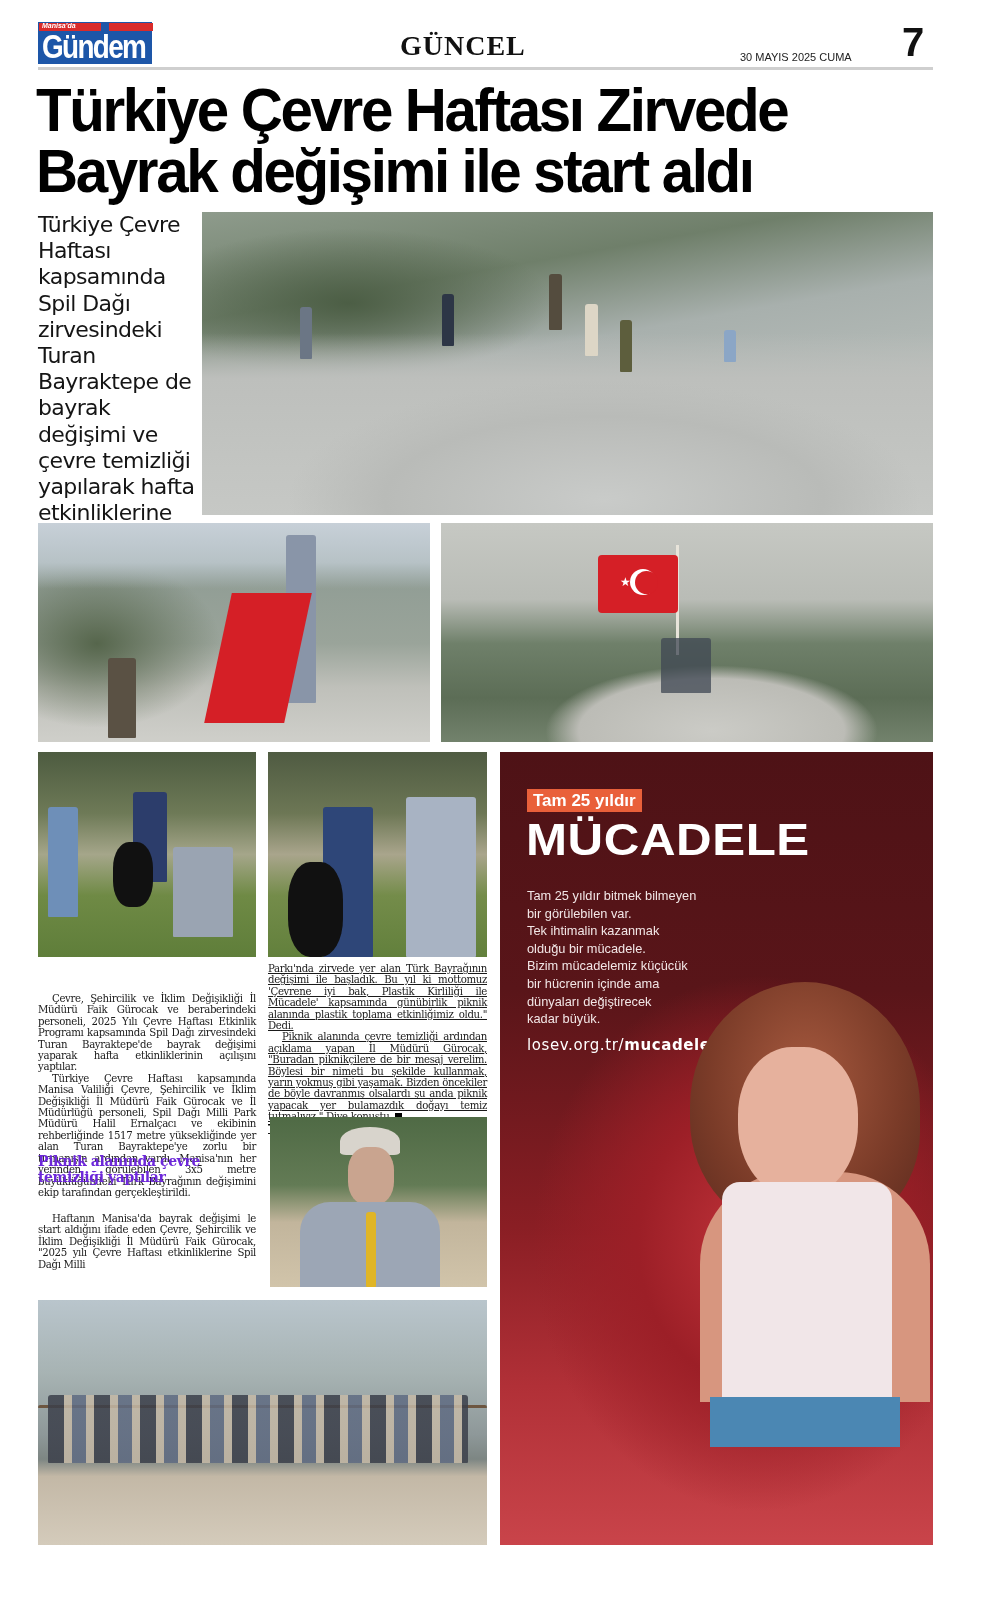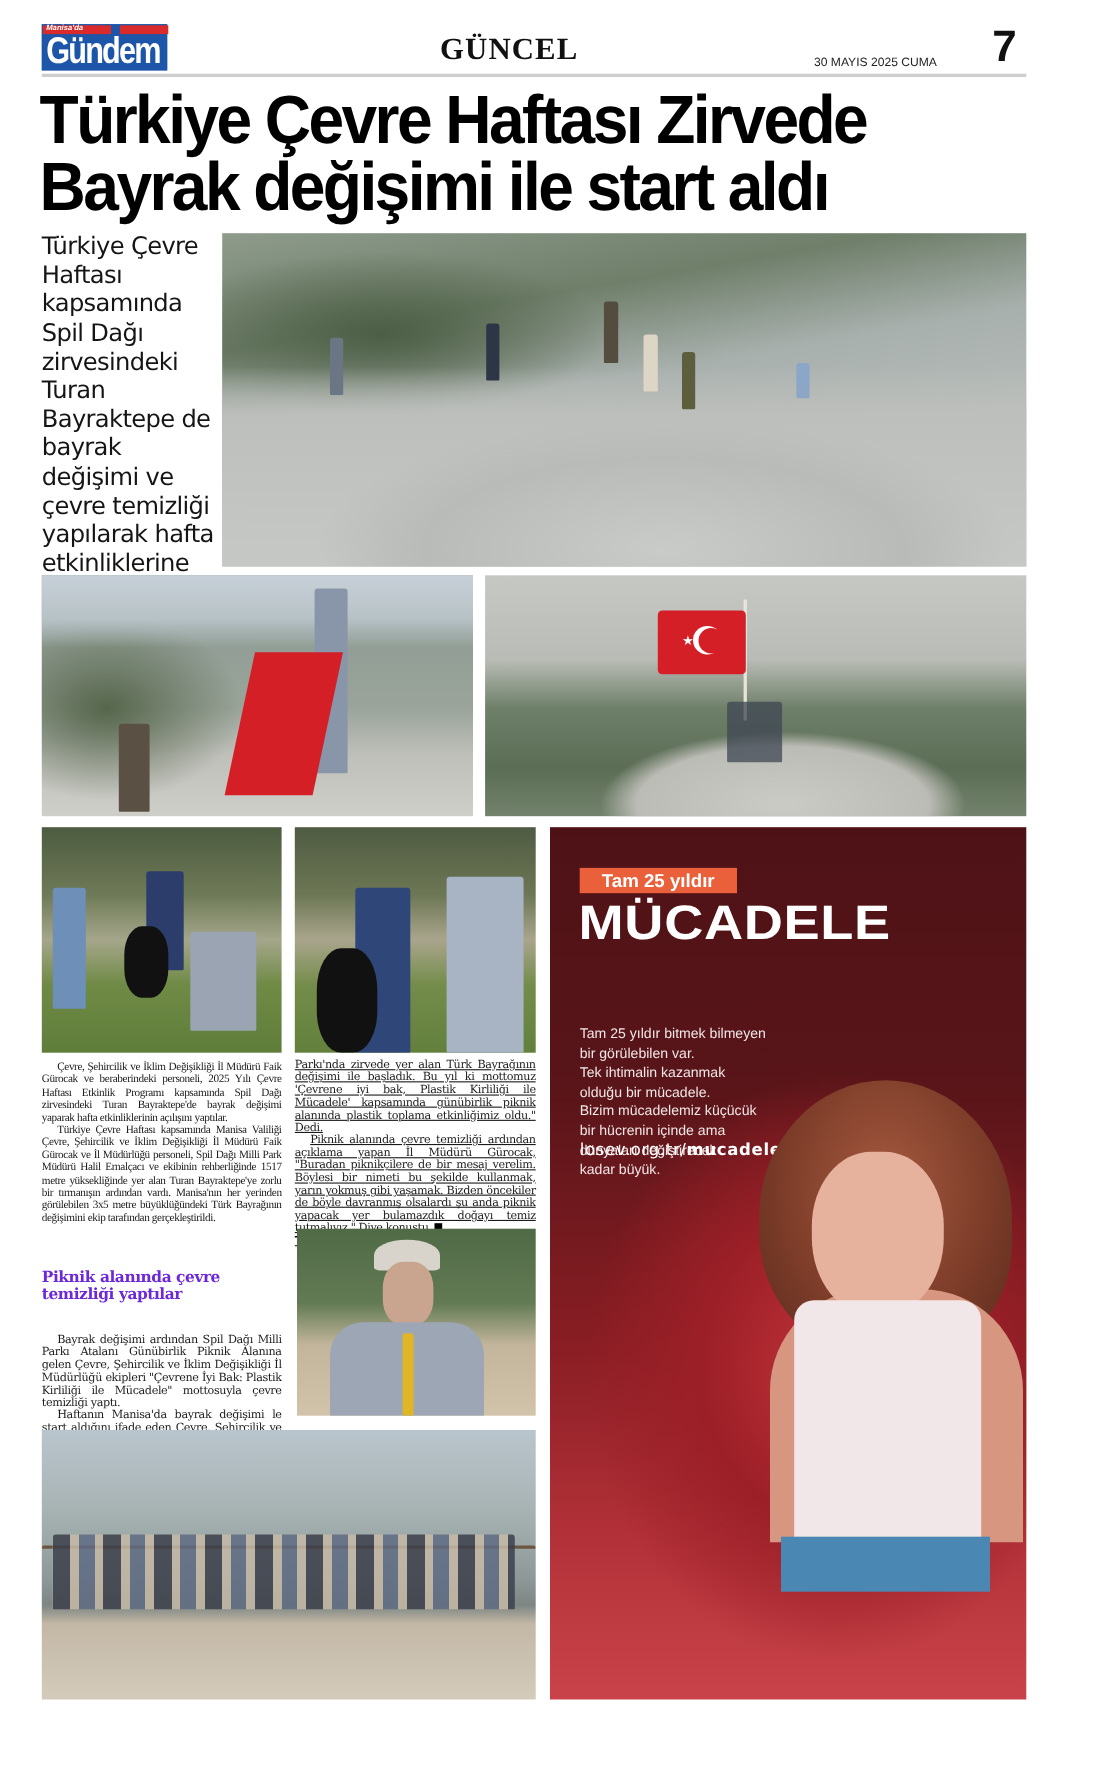--- a/index.html
+++ b/index.html
@@ -54,35 +54,35 @@
 
   
   .fig { position: absolute; border-radius: 3px 3px 1px 1px; }
   .flag { position: absolute; background: #d51f26; }
   .flagpole { position: absolute; background: #e8e4da; }
   .crescent { position: absolute; border-radius: 50%; }
 
   
   .col { font: 10.2px/11.4px "DejaVu Serif", serif; color: #1a1a1a; text-align: justify; letter-spacing: -0.35px; }
   .col p { text-indent: 14px; }
-  .col1 { left: 38px; top: 965px; width: 218px; font-family: Liberation Serif, serif; }
+  .col1 { left: 38px; top: 993px; width: 218px; }
   .col1b { left: 38px; top: 1213px; width: 218px; }
   .col2 { left: 268px; top: 963px; width: 219px; text-decoration: underline; }
   .subhead { left: 38px; top: 1154px; width: 218px; font: bold 14px/15.5px "DejaVu Serif", serif; color: #6d28d9; letter-spacing: -0.4px; }
   .byline { font: bold 10px "DejaVu Sans", sans-serif; color: #000; }
   .endmark { display: inline-block; width: 7px; height: 7px; background: #000; margin-left: 3px; }
 
   
   .ad { left: 500px; top: 752px; width: 433px; height: 793px;
     background:
       radial-gradient(ellipse 70% 45% at 60% 62%, #c2333a 0%, #9c1f27 40%, rgba(90,18,22,0) 75%),
       linear-gradient(180deg, #4e1216 0%, #591519 30%, #8a1e24 60%, #b13037 80%, #c9444a 100%); overflow: hidden; }
-  .ad-tag { left: 27px; top: 37px; background: #e9603a; color: #fff; font: bold 17px/23px "Liberation Sans", sans-serif; padding: 0 20px; }
+  .ad-tag { left: 27px; top: 37px; background: #e9603a; color: #fff; font: bold 17px/23px "Liberation Sans", sans-serif; padding: 0 6px; }
   .ad-title { left: 26px; top: 64px; color: #fff; font: bold 44px/48px "Liberation Sans", sans-serif; letter-spacing: 0.5px; transform: scaleX(1.12); transform-origin: left top; }
-  .ad-body { left: 27px; top: 135px; width: 220px; color: #f2e6e6; font: 12.8px/17.6px "Liberation Sans", sans-serif; margin-top: 44px; }
+  .ad-body { left: 27px; top: 135px; width: 220px; color: #f2e6e6; font: 12.8px/17.6px "Liberation Sans", sans-serif; }
   .ad-url { left: 27px; top: 284px; color: #fff; font: 15px "DejaVu Sans", sans-serif; letter-spacing: 0.6px; }
   .ad-url b { font-weight: bold; }
   .child-hair { left: 190px; top: 230px; width: 230px; height: 250px; border-radius: 50% 50% 40% 45%; background: radial-gradient(ellipse at 50% 40%, #a75a3f 0%, #7a3b28 60%, #5a2a1e 100%); }
   .child-face { left: 238px; top: 295px; width: 120px; height: 150px; border-radius: 45% 45% 48% 48%; background: #e6b19d; }
   .child-body { left: 200px; top: 420px; width: 230px; height: 230px; border-radius: 40% 40% 0 0; background: #d7967f; }
   .child-shirt { left: 222px; top: 430px; width: 170px; height: 220px; border-radius: 18px 18px 4px 4px; background: #f1e6e8; }
   .shirt-text { left: 225px; top: 500px; width: 164px; text-align: center; color: #3b3033; font: 11px/16px "DejaVu Sans", sans-serif; }
   .shirt-text .big { font-weight: bold; font-size: 12.5px; }
   .child-shorts { left: 210px; top: 645px; width: 190px; height: 50px; background: #4b87b3; }
   .ad-footer { left: 0; top: 693px; width: 433px; height: 100px; background: #000; }
@@ -156,21 +156,20 @@
   <div class="fig" style="left:20px;top:110px;width:55px;height:95px;background:#111;border-radius:40%;"></div>
   <div class="fig" style="left:138px;top:45px;width:70px;height:160px;background:#a8b3c3;"></div>
 </div>
 
 <div class="abs col col1">
   <p>Çevre, Şehircilik ve İklim Değişikliği İl Müdürü Faik Gürocak ve beraberindeki personeli, 2025 Yılı Çevre Haftası Etkinlik Programı kapsamında Spil Dağı zirvesindeki Turan Bayraktepe'de bayrak değişimi yaparak hafta etkinliklerinin açılışını yaptılar.</p>
   <p>Türkiye Çevre Haftası kapsamında Manisa Valiliği Çevre, Şehircilik ve İklim Değişikliği İl Müdürü Faik Gürocak ve İl Müdürlüğü personeli, Spil Dağı Milli Park Müdürü Halil Ernalçacı ve ekibinin rehberliğinde 1517 metre yüksekliğinde yer alan Turan Bayraktepe'ye zorlu bir tırmanışın ardından vardı. Manisa'nın her yerinden görülebilen 3x5 metre büyüklüğündeki Türk Bayrağının değişimini ekip tarafından gerçekleştirildi.</p>
 </div>
 <div class="abs subhead">Piknik alanında çevre temizliği yaptılar</div>
 <div class="abs col col1b">
-  <p>Bayrak değişimi ardından Spil Dağı Milli Parkı Atalanı Günübirlik Piknik Alanına gelen Çevre, Şehircilik ve İklim Değişikliği İl Müdürlüğü ekipleri "Çevrene İyi Bak: Plastik Kirliliği ile Mücadele" mottosuyla çevre temizliği yaptı.</p>
   <p>Haftanın Manisa'da bayrak değişimi le start aldığını ifade eden Çevre, Şehircilik ve İklim Değişikliği İl Müdürü Faik Gürocak, "2025 yılı Çevre Haftası etkinliklerine Spil Dağı Milli</p>
 </div>
 <div class="abs col col2">
   <p style="text-indent:0">Parkı'nda zirvede yer alan Türk Bayrağının değişimi ile başladık. Bu yıl ki mottomuz 'Çevrene iyi bak, Plastik Kirliliği ile Mücadele' kapsamında günübirlik piknik alanında plastik toplama etkinliğimiz oldu." Dedi.</p>
   <p><span>Piknik alanında çevre temizliği ardından açıklama yapan İl Müdürü Gürocak, "Buradan piknikçilere de bir mesaj verelim. Böylesi bir nimeti bu şekilde kullanmak, yarın yokmuş gibi yaşamak. Bizden öncekiler de böyle davranmış olsalardı şu anda piknik yapacak yer bulamazdık doğayı temiz tutmalıyız." Diye konuştu.</span><span class="endmark"></span></p>
   <div class="byline">
     <span>Turgay</span>
     <span>DUYAR</span>
   </div>
 </div>

